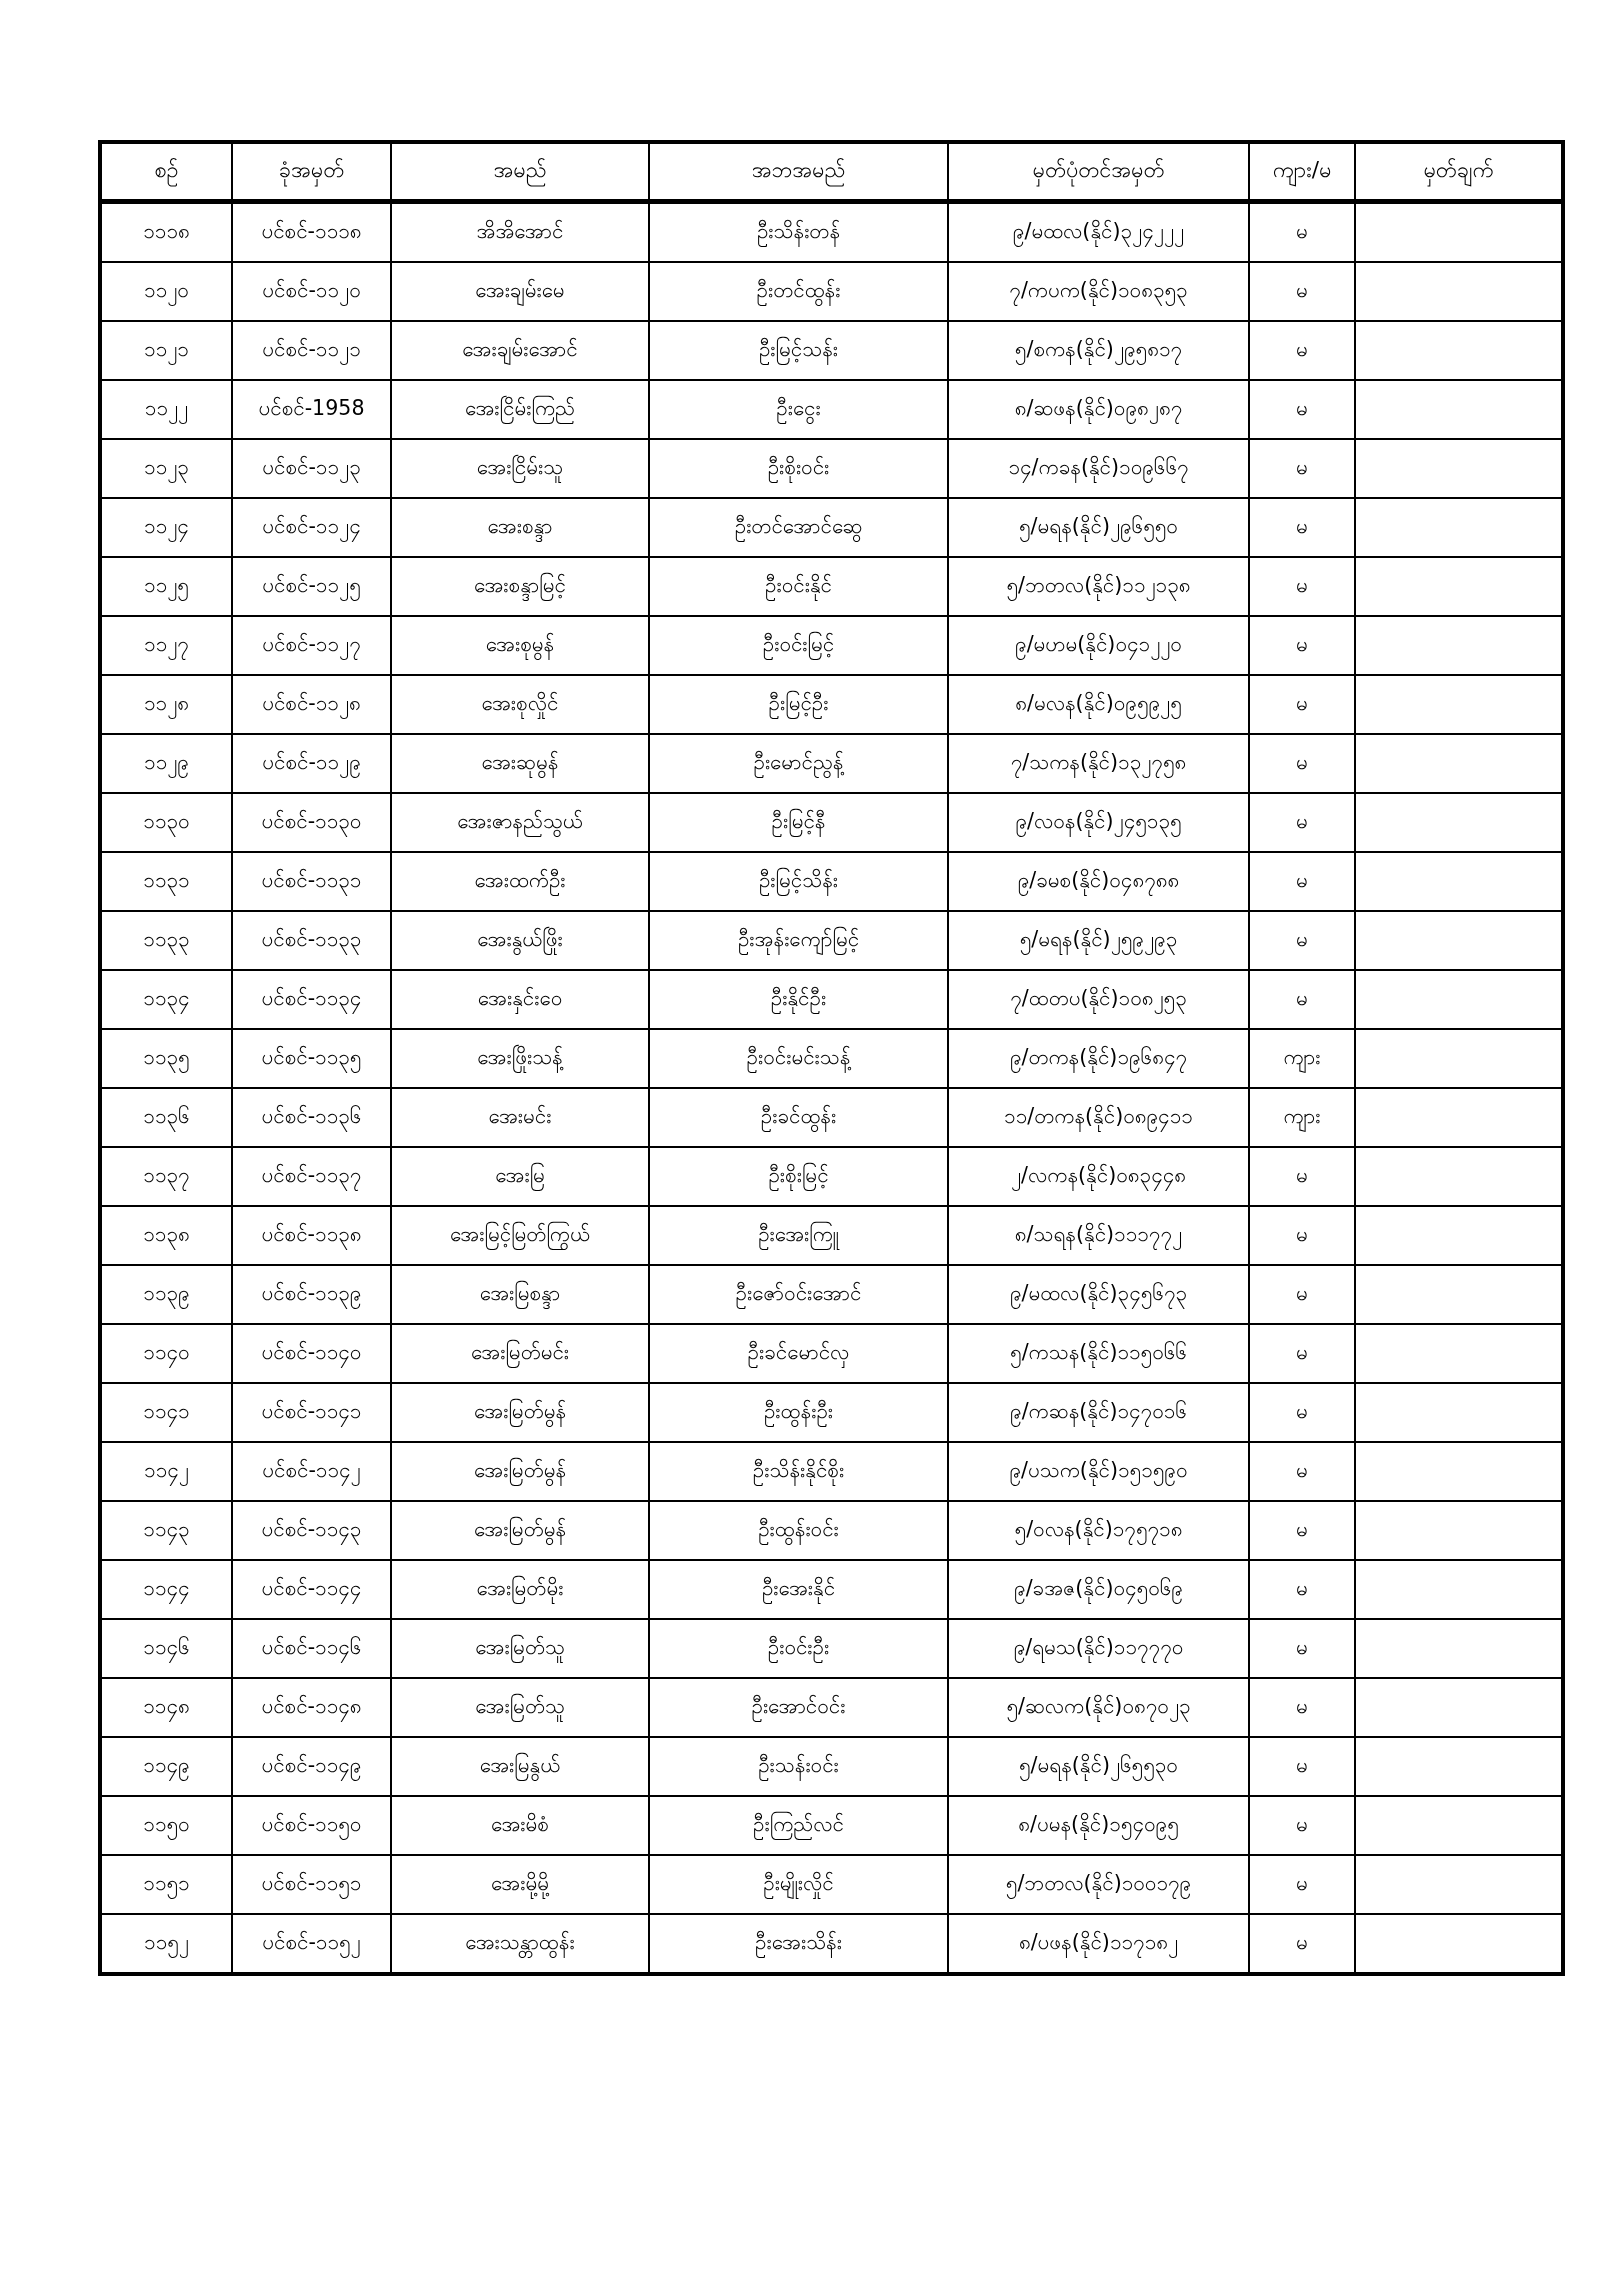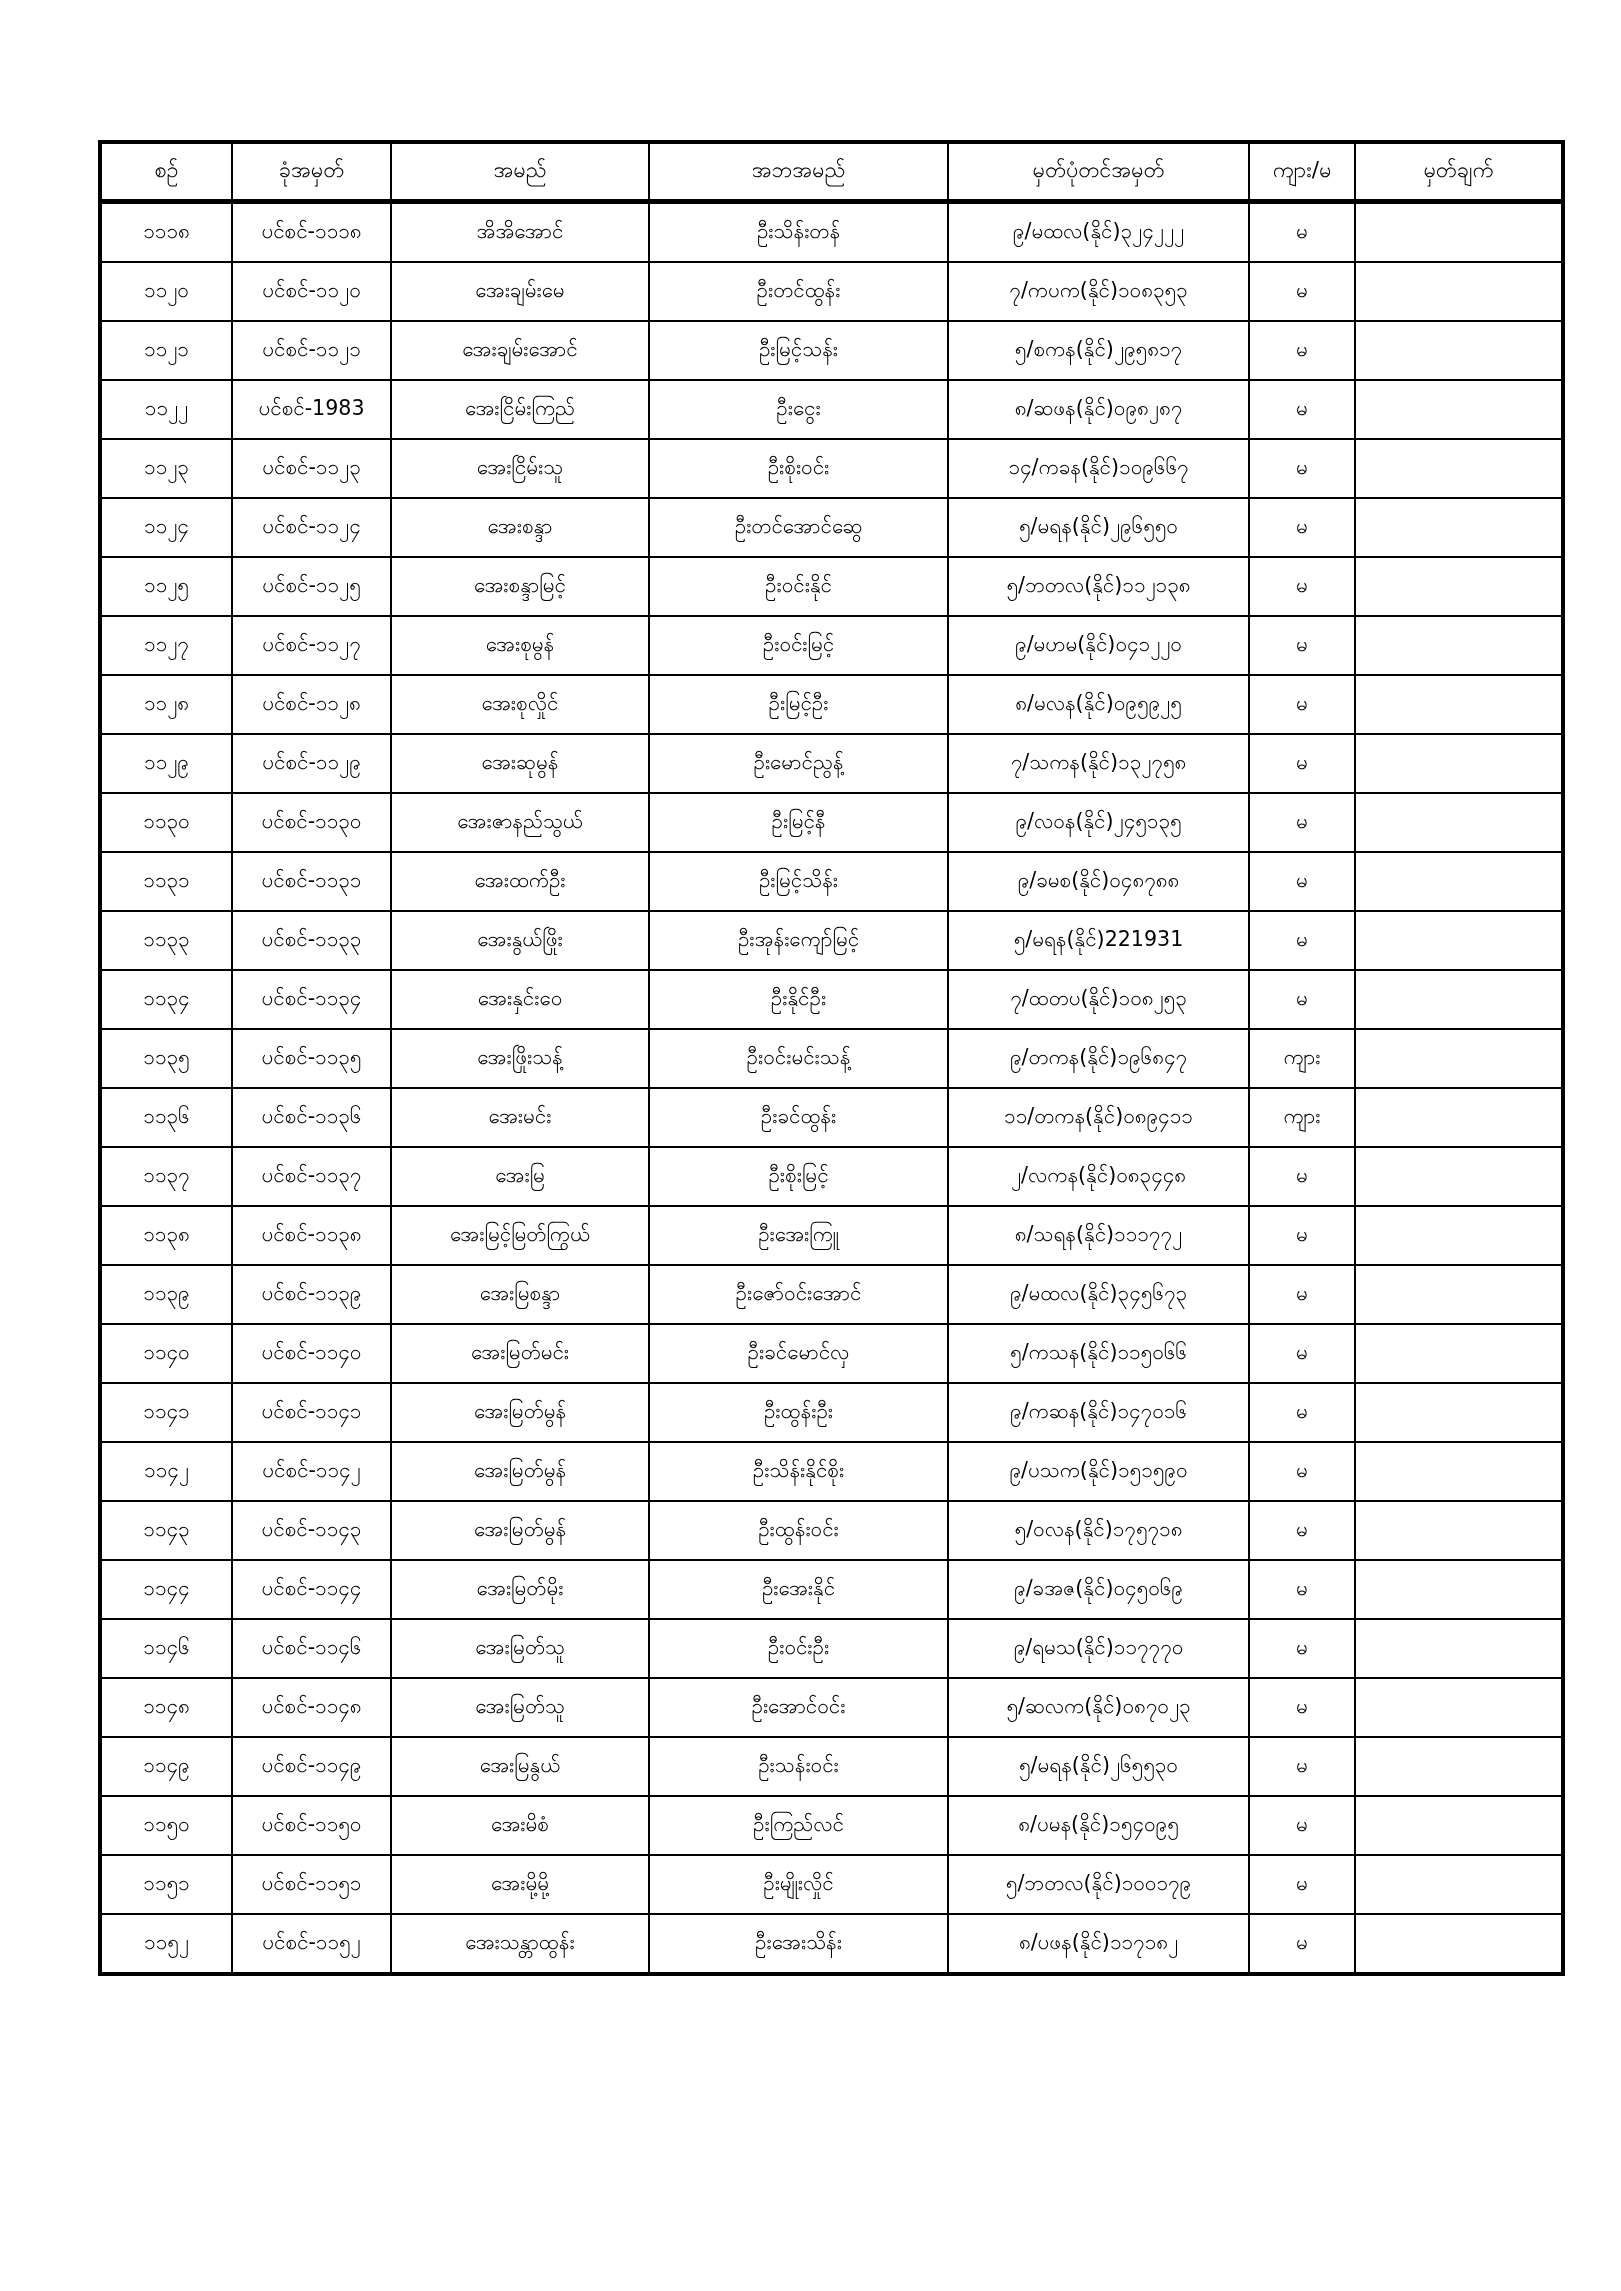--- a/index.html
+++ b/index.html
@@ -98,21 +98,21 @@
           <td>၁၁၂၁</td>
           <td>ပင်စင်-၁၁၂၁</td>
           <td>အေးချမ်းအောင်</td>
           <td>ဦးမြင့်သန်း</td>
           <td>၅/စကန(နိုင်)၂၉၅၈၁၇</td>
           <td>မ</td>
           <td></td>
         </tr>
         <tr>
           <td>၁၁၂၂</td>
-          <td>ပင်စင်-1983</td>
+          <td>ပင်စင်-1958</td>
           <td>အေးငြိမ်းကြည်</td>
           <td>ဦးငွေး</td>
           <td>၈/ဆဖန(နိုင်)၀၉၈၂၈၇</td>
           <td>မ</td>
           <td></td>
         </tr>
         <tr>
           <td>၁၁၂၃</td>
           <td>ပင်စင်-၁၁၂၃</td>
           <td>အေးငြိမ်းသူ</td>
@@ -182,21 +182,21 @@
           <td>ဦးမြင့်သိန်း</td>
           <td>၉/ခမစ(နိုင်)၀၄၈၇၈၈</td>
           <td>မ</td>
           <td></td>
         </tr>
         <tr>
           <td>၁၁၃၃</td>
           <td>ပင်စင်-၁၁၃၃</td>
           <td>အေးနွယ်ဖြိုး</td>
           <td>ဦးအုန်းကျော်မြင့်</td>
-          <td>၅/မရန(နိုင်)221931</td>
+          <td>၅/မရန(နိုင်)၂၅၉၂၉၃</td>
           <td>မ</td>
           <td></td>
         </tr>
         <tr>
           <td>၁၁၃၄</td>
           <td>ပင်စင်-၁၁၃၄</td>
           <td>အေးနှင်းဝေ</td>
           <td>ဦးနိုင်ဦး</td>
           <td>၇/ထတပ(နိုင်)၁၀၈၂၅၃</td>
           <td>မ</td>

